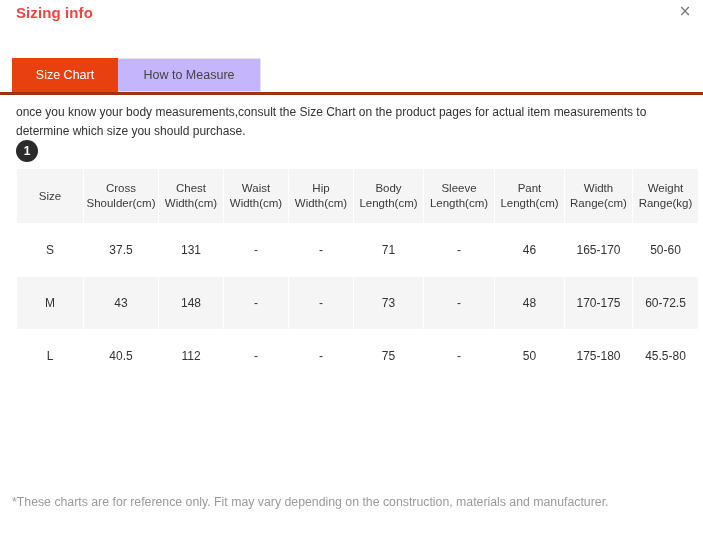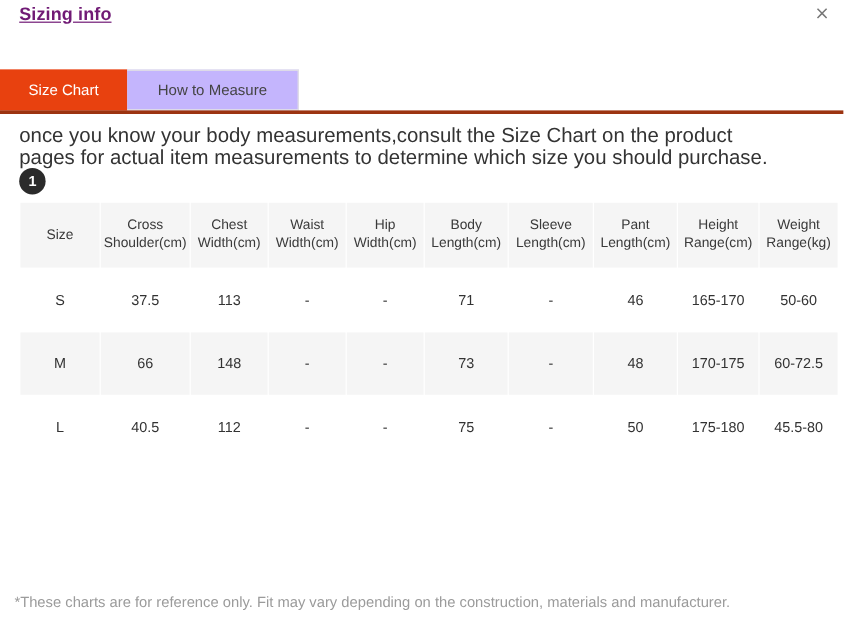--- a/index.html
+++ b/index.html
@@ -16,43 +16,42 @@
     position: relative;
   }
 
   
   #modal-title {
     position: absolute;
     left: 16px;
     top: 4px;
     font-size: 15px;
     font-weight: bold;
-    color: #701a75;
+    color: #ef4444;
     letter-spacing: 0.1px;
-    text-decoration: underline;
   }
   #close-button {
     position: absolute;
     right: 8px;
     top: 1px;
     width: 20px;
     height: 20px;
     line-height: 20px;
     text-align: center;
     font-size: 15px;
     color: #777777;
     cursor: pointer;
     user-select: none;
     font-family: "DejaVu Sans", sans-serif;
   }
 
   
   #tab-bar {
     position: absolute;
-    left: 0;
+    left: 12px;
     top: 58px;
     width: 619px;
     height: 34px;
     display: flex;
     align-items: center;
   }
   .tab {
     height: 34px;
     box-sizing: border-box;
     display: flex;
@@ -83,21 +82,21 @@
     height: 3px;
     background: #9c3411;
   }
 
   
   #description {
     position: absolute;
     left: 16px;
     top: 103px;
     width: 640px;
-    font-size: 17px;
+    font-size: 12px;
     line-height: 19px;
     color: #333333;
   }
   #step-badge {
     position: absolute;
     left: 16px;
     top: 140px;
     width: 22px;
     height: 22px;
     border-radius: 50%;
@@ -226,45 +225,45 @@
       </th>
       <th>
         <div>Sleeve</div>
         <div>Length(cm)</div>
       </th>
       <th>
         <div>Pant</div>
         <div>Length(cm)</div>
       </th>
       <th>
-        <div>Height</div>
+        <div>Width</div>
         <div>Range(cm)</div>
       </th>
       <th>
         <div>Weight</div>
         <div>Range(kg)</div>
       </th>
     </tr>
   </thead>
   <tbody>
     <tr class="plain">
       <td>S</td>
       <td>37.5</td>
-      <td>113</td>
+      <td>131</td>
       <td>-</td>
       <td>-</td>
       <td>71</td>
       <td>-</td>
       <td>46</td>
       <td>165-170</td>
       <td>50-60</td>
     </tr>
     <tr class="shaded">
       <td>M</td>
-      <td>66</td>
+      <td>43</td>
       <td>148</td>
       <td>-</td>
       <td>-</td>
       <td>73</td>
       <td>-</td>
       <td>48</td>
       <td>170-175</td>
       <td>60-72.5</td>
     </tr>
     <tr class="plain">

